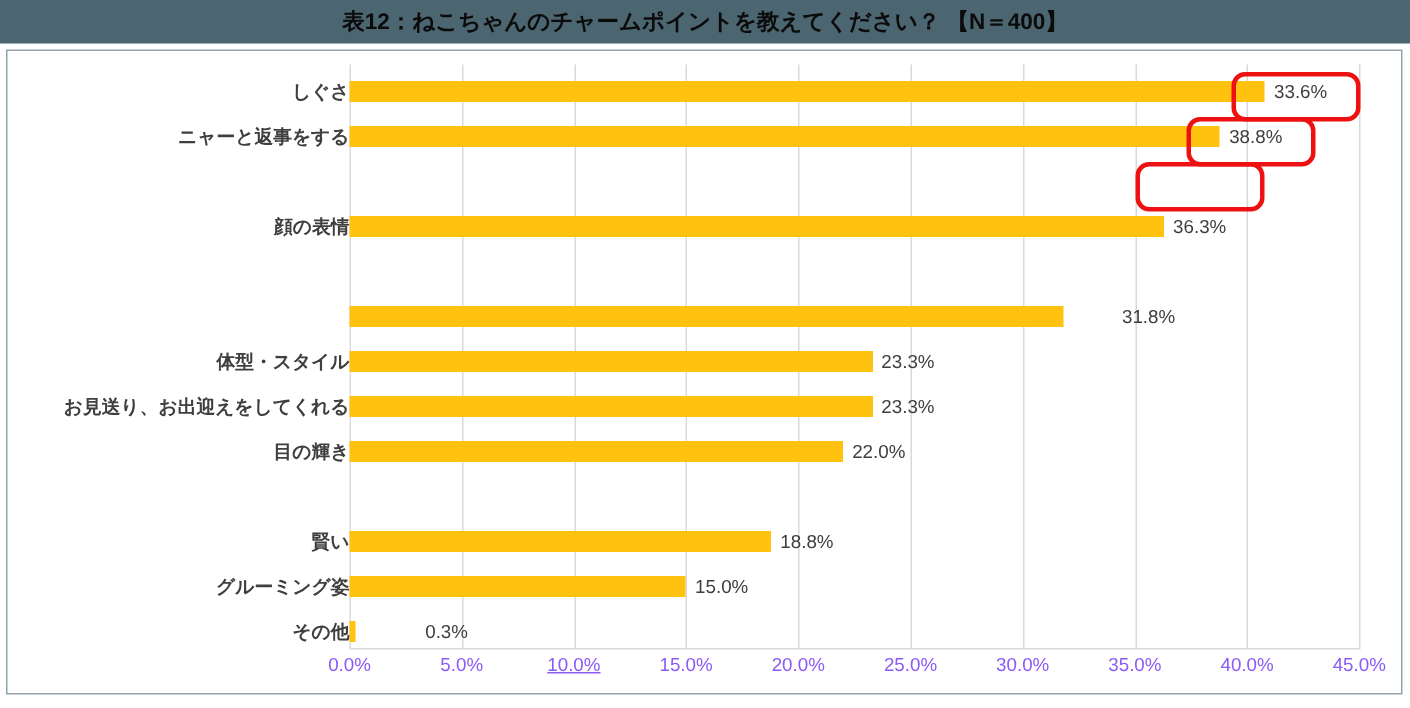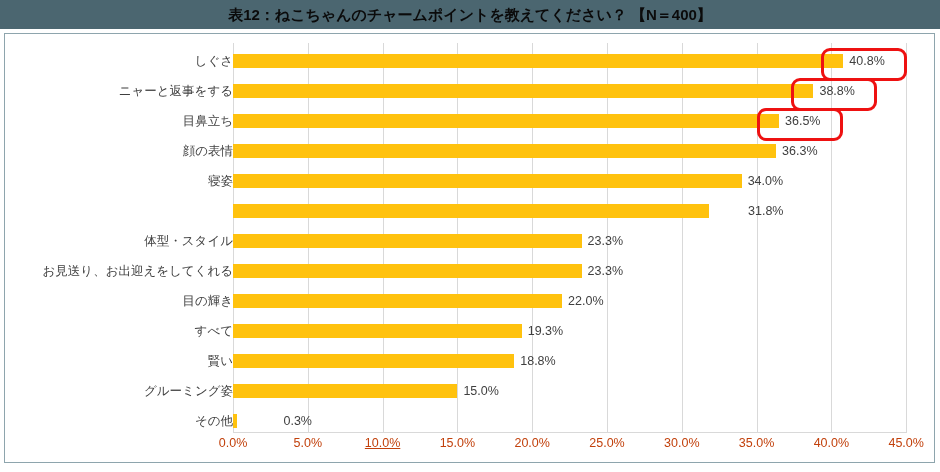--- a/index.html
+++ b/index.html
@@ -79,20 +79,21 @@
   .cat-label {
     position: absolute;
     right: 703px;
     top: 0;
     height: 30px;
     line-height: 30px;
     text-align: right;
     color: #3f3f3f;
     font-size: 12.5px;
     white-space: nowrap;
+    font-weight: bold;
   }
   .bar {
     position: absolute;
     left: 228px;
     top: 8px;
     height: 14px;
     background: #ffc20e;
   }
   .bar-value {
     position: absolute;
@@ -111,21 +112,21 @@
     width: 674px;
     height: 1px;
     background: #d9d9d9;
   }
   .xtick {
     position: absolute;
     top: 402px;
     width: 70px;
     margin-left: -35px;
     text-align: center;
-    color: #c2410c;
+    color: #8b5cf6;
     font-size: 12.5px;
     white-space: nowrap;
   }
   
   .highlight-box {
     position: absolute;
     border: 3px solid #ee1111;
     border-radius: 9px;
     background: transparent;
     box-sizing: border-box;
@@ -150,65 +151,50 @@
         <div class="gridline" style="left: 527.2px;"></div>
         <div class="gridline" style="left: 602px;"></div>
         <div class="gridline" style="left: 676.8px;"></div>
         <div class="gridline" style="left: 751.6px;"></div>
         <div class="gridline" style="left: 826.4px;"></div>
         <div class="gridline" style="left: 901.2px;"></div>
         <div class="xaxis-line"></div>
         <div class="row" style="top: 12px;">
           <div class="cat-label">しぐさ</div>
           <div class="bar" style="width: 610.368px; background: rgb(255, 194, 14);"></div>
-          <div class="bar-value" style="left: 844.368px;">40.8%</div>
+          <div class="bar-value" style="left: 844.368px;">33.6%</div>
         </div>
         <div class="row" style="top: 42px;">
           <div class="cat-label">ニャーと返事をする</div>
           <div class="bar" style="width: 580.448px; background: rgb(255, 194, 14);"></div>
           <div class="bar-value" style="left: 814.448px;">38.8%</div>
         </div>
-        <div class="row" style="top: 72px;">
-          <div class="cat-label">目鼻立ち</div>
-          <div class="bar" style="width: 546.04px; background: rgb(255, 194, 14);"></div>
-          <div class="bar-value" style="left: 780.04px;">36.5%</div>
-        </div>
         <div class="row" style="top: 102px;">
           <div class="cat-label">顔の表情</div>
           <div class="bar" style="width: 543.048px; background: rgb(255, 194, 14);"></div>
           <div class="bar-value" style="left: 777.048px;">36.3%</div>
         </div>
-        <div class="row" style="top: 132px;">
-          <div class="cat-label">寝姿</div>
-          <div class="bar" style="width: 508.64px; background: rgb(255, 194, 14);"></div>
-          <div class="bar-value" style="left: 742.64px;">34.0%</div>
-        </div>
         <div class="row" style="top: 162px;">
           <div class="bar" style="width: 475.728px; background: rgb(255, 194, 14);"></div>
           <div class="bar-value" style="left: 743px;">31.8%</div>
         </div>
         <div class="row" style="top: 192px;">
           <div class="cat-label">体型・スタイル</div>
           <div class="bar" style="width: 348.568px; background: rgb(255, 194, 14);"></div>
           <div class="bar-value" style="left: 582.568px;">23.3%</div>
         </div>
         <div class="row" style="top: 222px;">
           <div class="cat-label">お見送り、お出迎えをしてくれる</div>
           <div class="bar" style="width: 348.568px; background: rgb(255, 194, 14);"></div>
           <div class="bar-value" style="left: 582.568px;">23.3%</div>
         </div>
         <div class="row" style="top: 252px;">
           <div class="cat-label">目の輝き</div>
           <div class="bar" style="width: 329.12px; background: rgb(255, 194, 14);"></div>
           <div class="bar-value" style="left: 563.12px;">22.0%</div>
-        </div>
-        <div class="row" style="top: 282px;">
-          <div class="cat-label">すべて</div>
-          <div class="bar" style="width: 288.728px; background: rgb(255, 194, 14);"></div>
-          <div class="bar-value" style="left: 522.728px;">19.3%</div>
         </div>
         <div class="row" style="top: 312px;">
           <div class="cat-label">賢い</div>
           <div class="bar" style="width: 281.248px; background: rgb(255, 194, 14);"></div>
           <div class="bar-value" style="left: 515.248px; text-align: center;">18.8%</div>
         </div>
         <div class="row" style="top: 342px;">
           <div class="cat-label">グルーミング姿</div>
           <div class="bar" style="width: 224.4px; background: rgb(255, 194, 14);"></div>
           <div class="bar-value" style="left: 458.4px;">15.0%</div>

